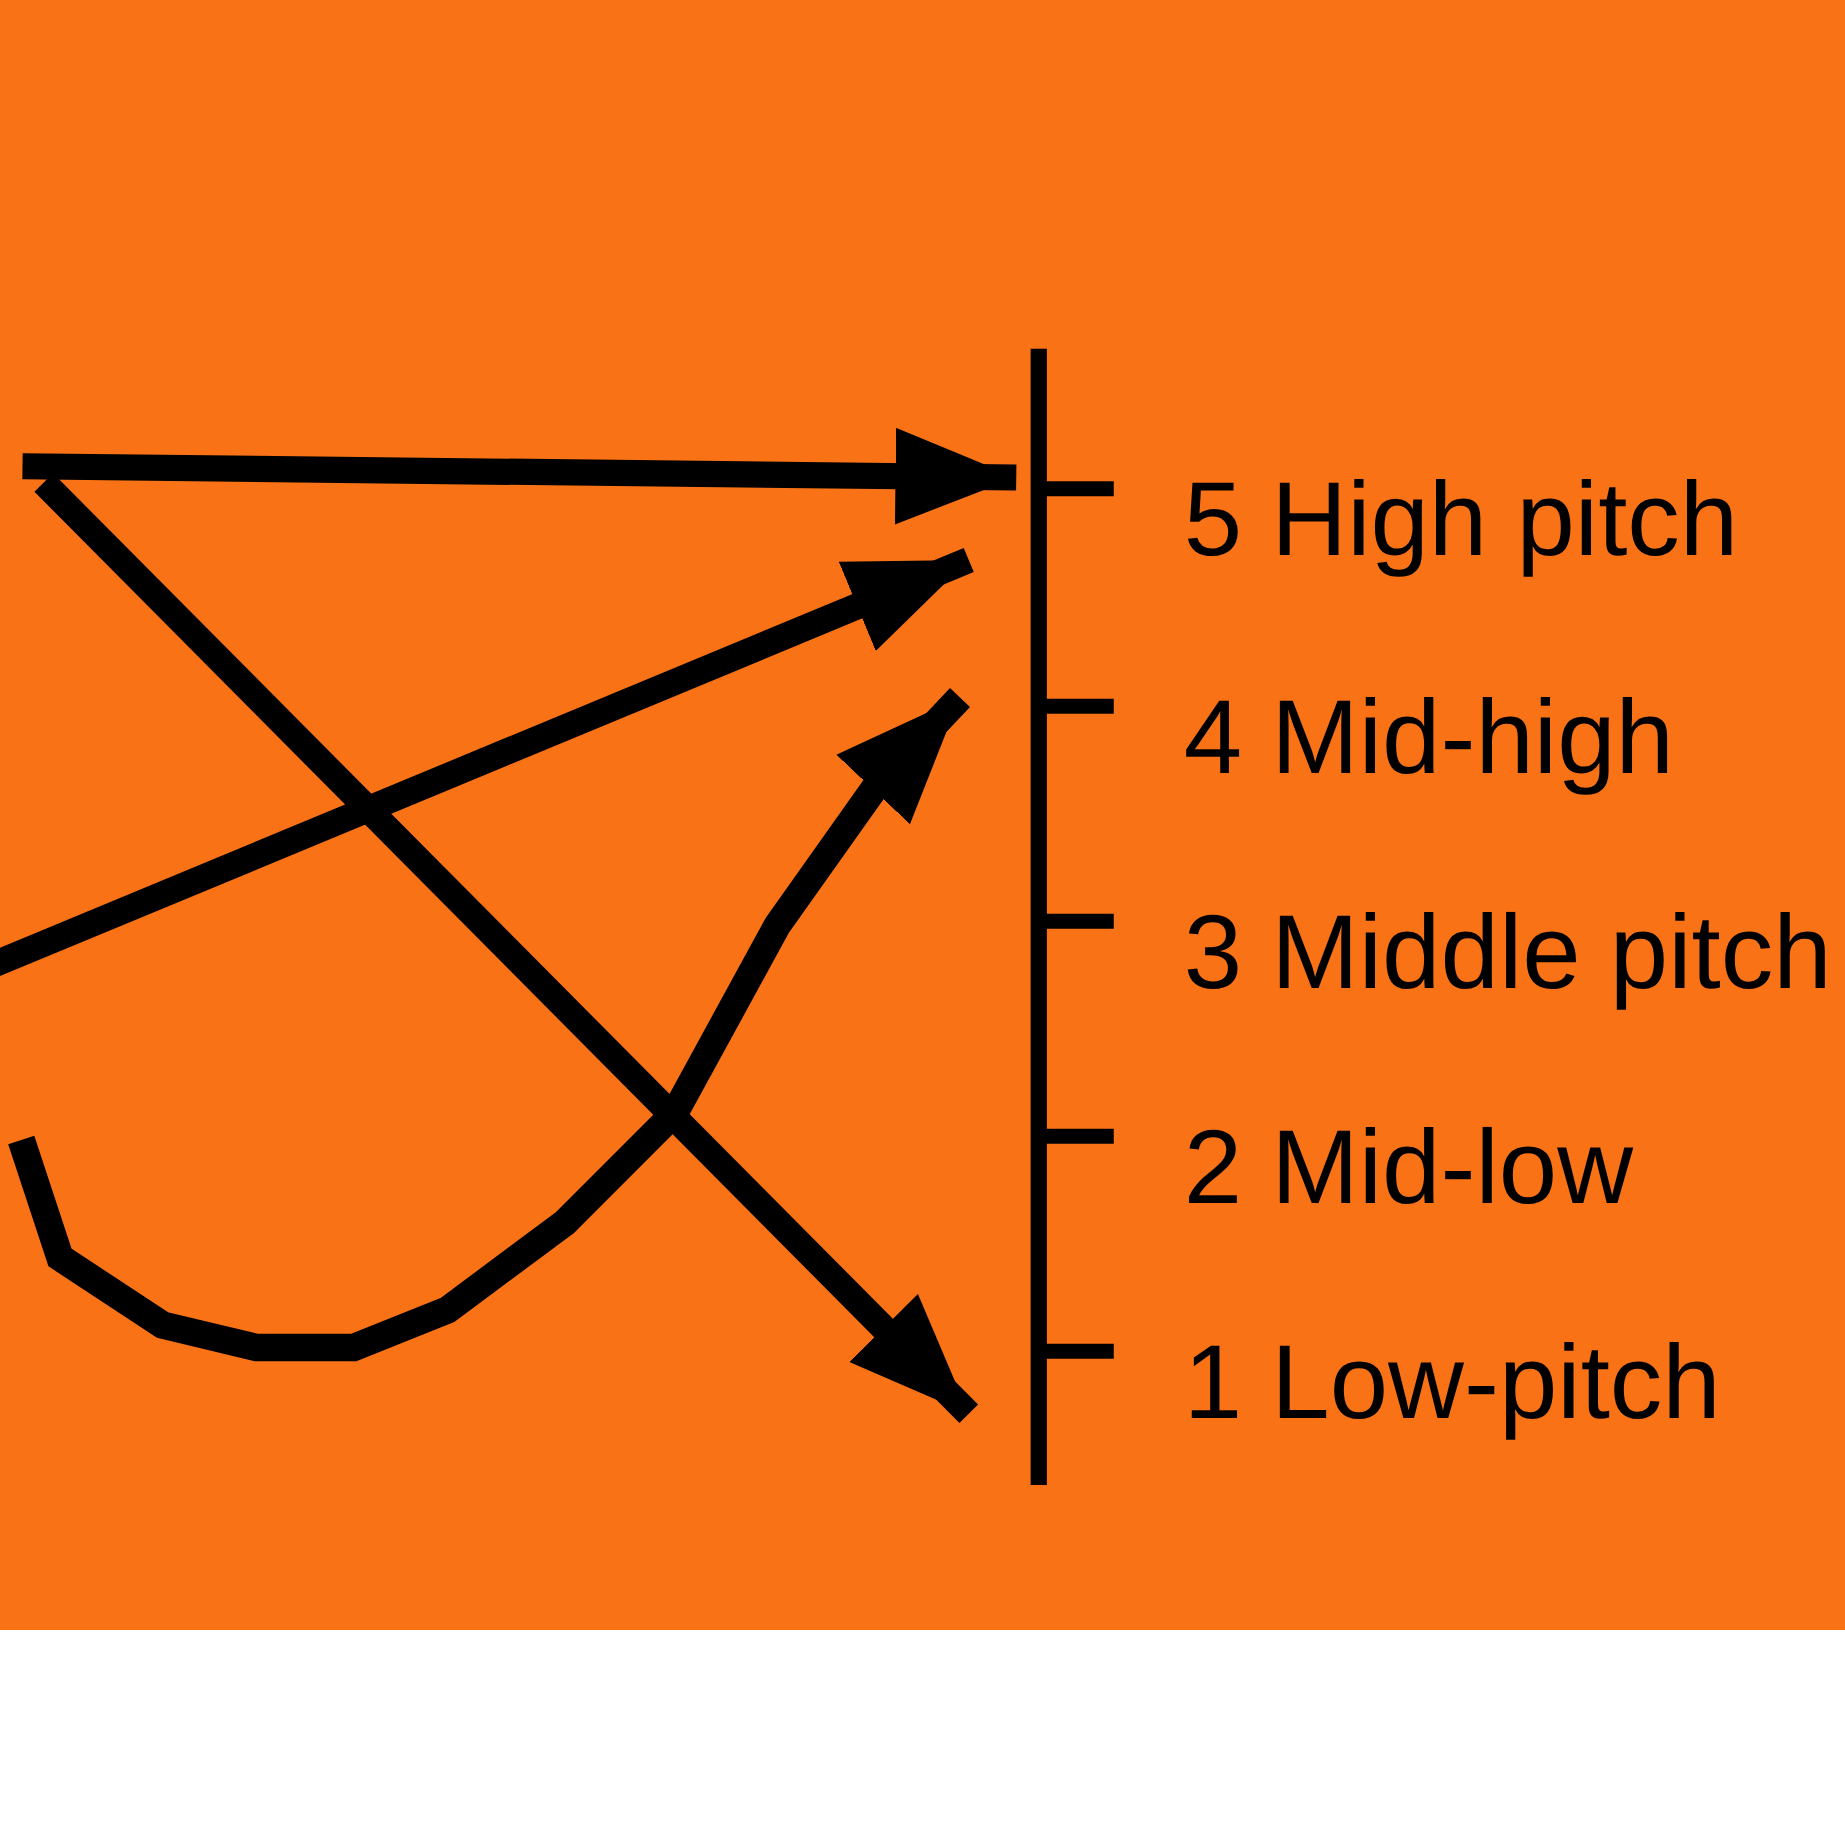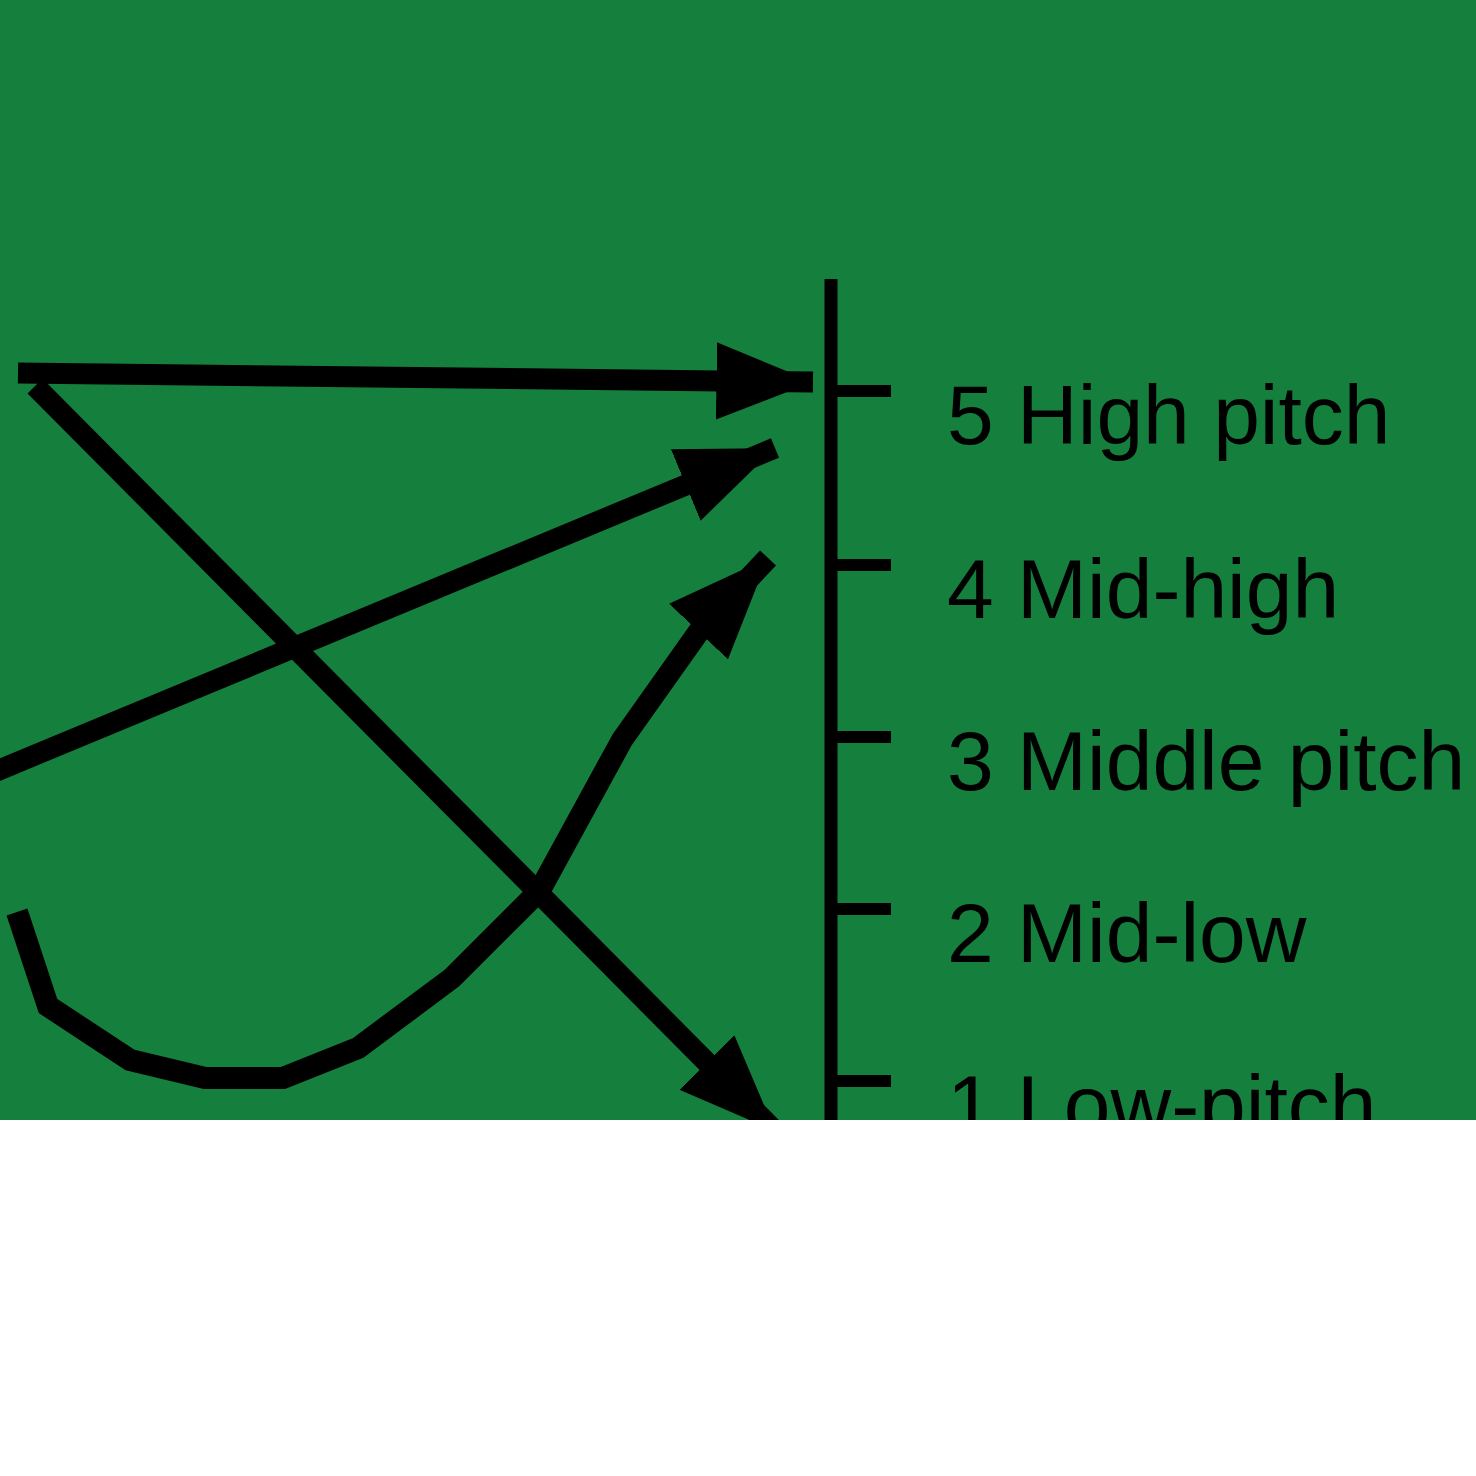--- a/index.html
+++ b/index.html
@@ -3,22 +3,22 @@
 <meta charset="utf-8">
 <style>
   html, body {
     margin: 0;
     padding: 0;
     background: #ffffff;
   }
   .stage {
     position: relative;
     width: 1476px;
-    height: 1120px;
-    background: #15803d;
+    height: 1304px;
+    background: #f97316;
     overflow: hidden;
     font-family: "Liberation Sans", sans-serif;
   }
   .stage svg {
     display: block;
     width: 1476px;
     height: 1476px;
   }
   .scale-label {
     font-family: "Liberation Sans", sans-serif;

